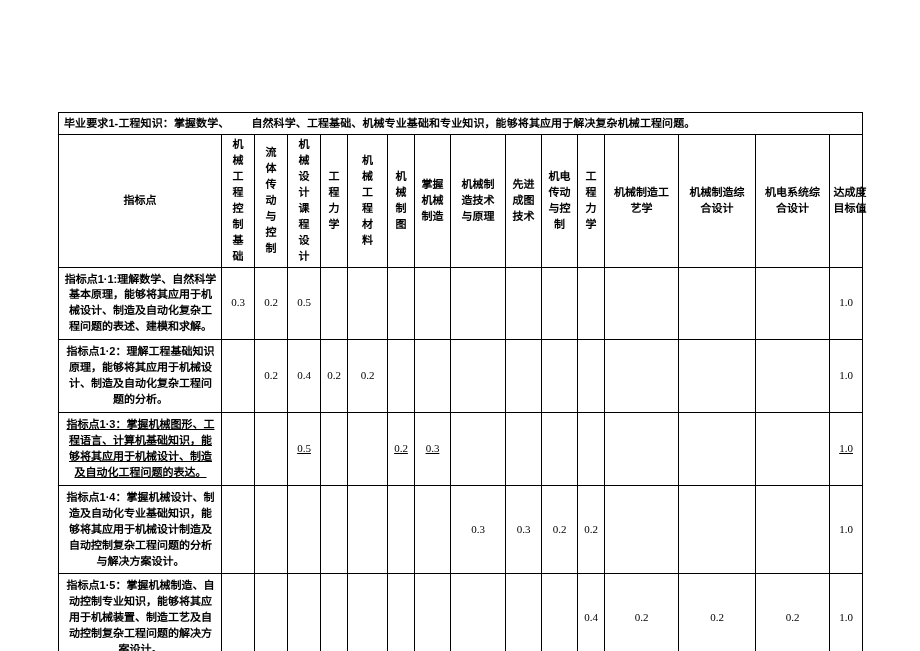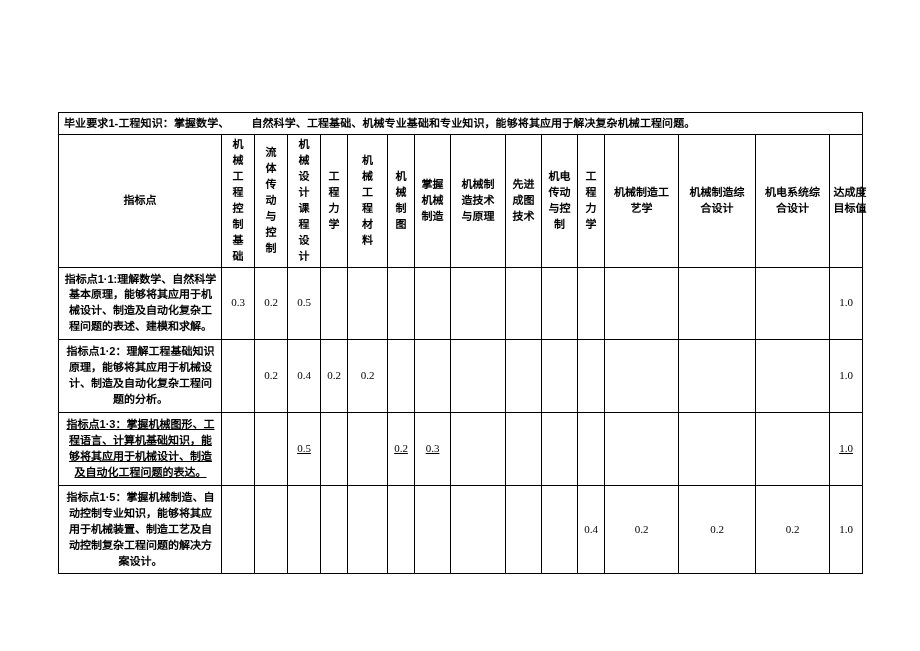--- a/index.html
+++ b/index.html
@@ -233,20 +233,38 @@
             <td class="val">0.3</td>
             <td class="val empty"></td>
             <td class="val empty"></td>
             <td class="val empty"></td>
             <td class="val empty"></td>
             <td class="val empty"></td>
             <td class="val empty"></td>
             <td class="val empty"></td>
             <td class="val">1.0</td>
           </tr>
+          <tr style="height: 88px;">
+            <td class="desc">指标点1·4：掌握机械设计、制造及自动化专业基础知识，能够将其应用于机械设计制造及自动控制复杂工程问题的分析与解决方案设计。</td>
+            <td class="val empty"></td>
+            <td class="val empty"></td>
+            <td class="val empty"></td>
+            <td class="val empty"></td>
+            <td class="val empty"></td>
+            <td class="val empty"></td>
+            <td class="val empty"></td>
+            <td class="val">0.3</td>
+            <td class="val">0.3</td>
+            <td class="val">0.2</td>
+            <td class="val">0.2</td>
+            <td class="val empty"></td>
+            <td class="val empty"></td>
+            <td class="val empty"></td>
+            <td class="val">1.0</td>
+          </tr>
           <tr style="height: 80px;">
             <td class="desc">指标点1·5：掌握机械制造、自动控制专业知识，能够将其应用于机械装置、制造工艺及自动控制复杂工程问题的解决方案设计。</td>
             <td class="val empty"></td>
             <td class="val empty"></td>
             <td class="val empty"></td>
             <td class="val empty"></td>
             <td class="val empty"></td>
             <td class="val empty"></td>
             <td class="val empty"></td>
             <td class="val empty"></td>

